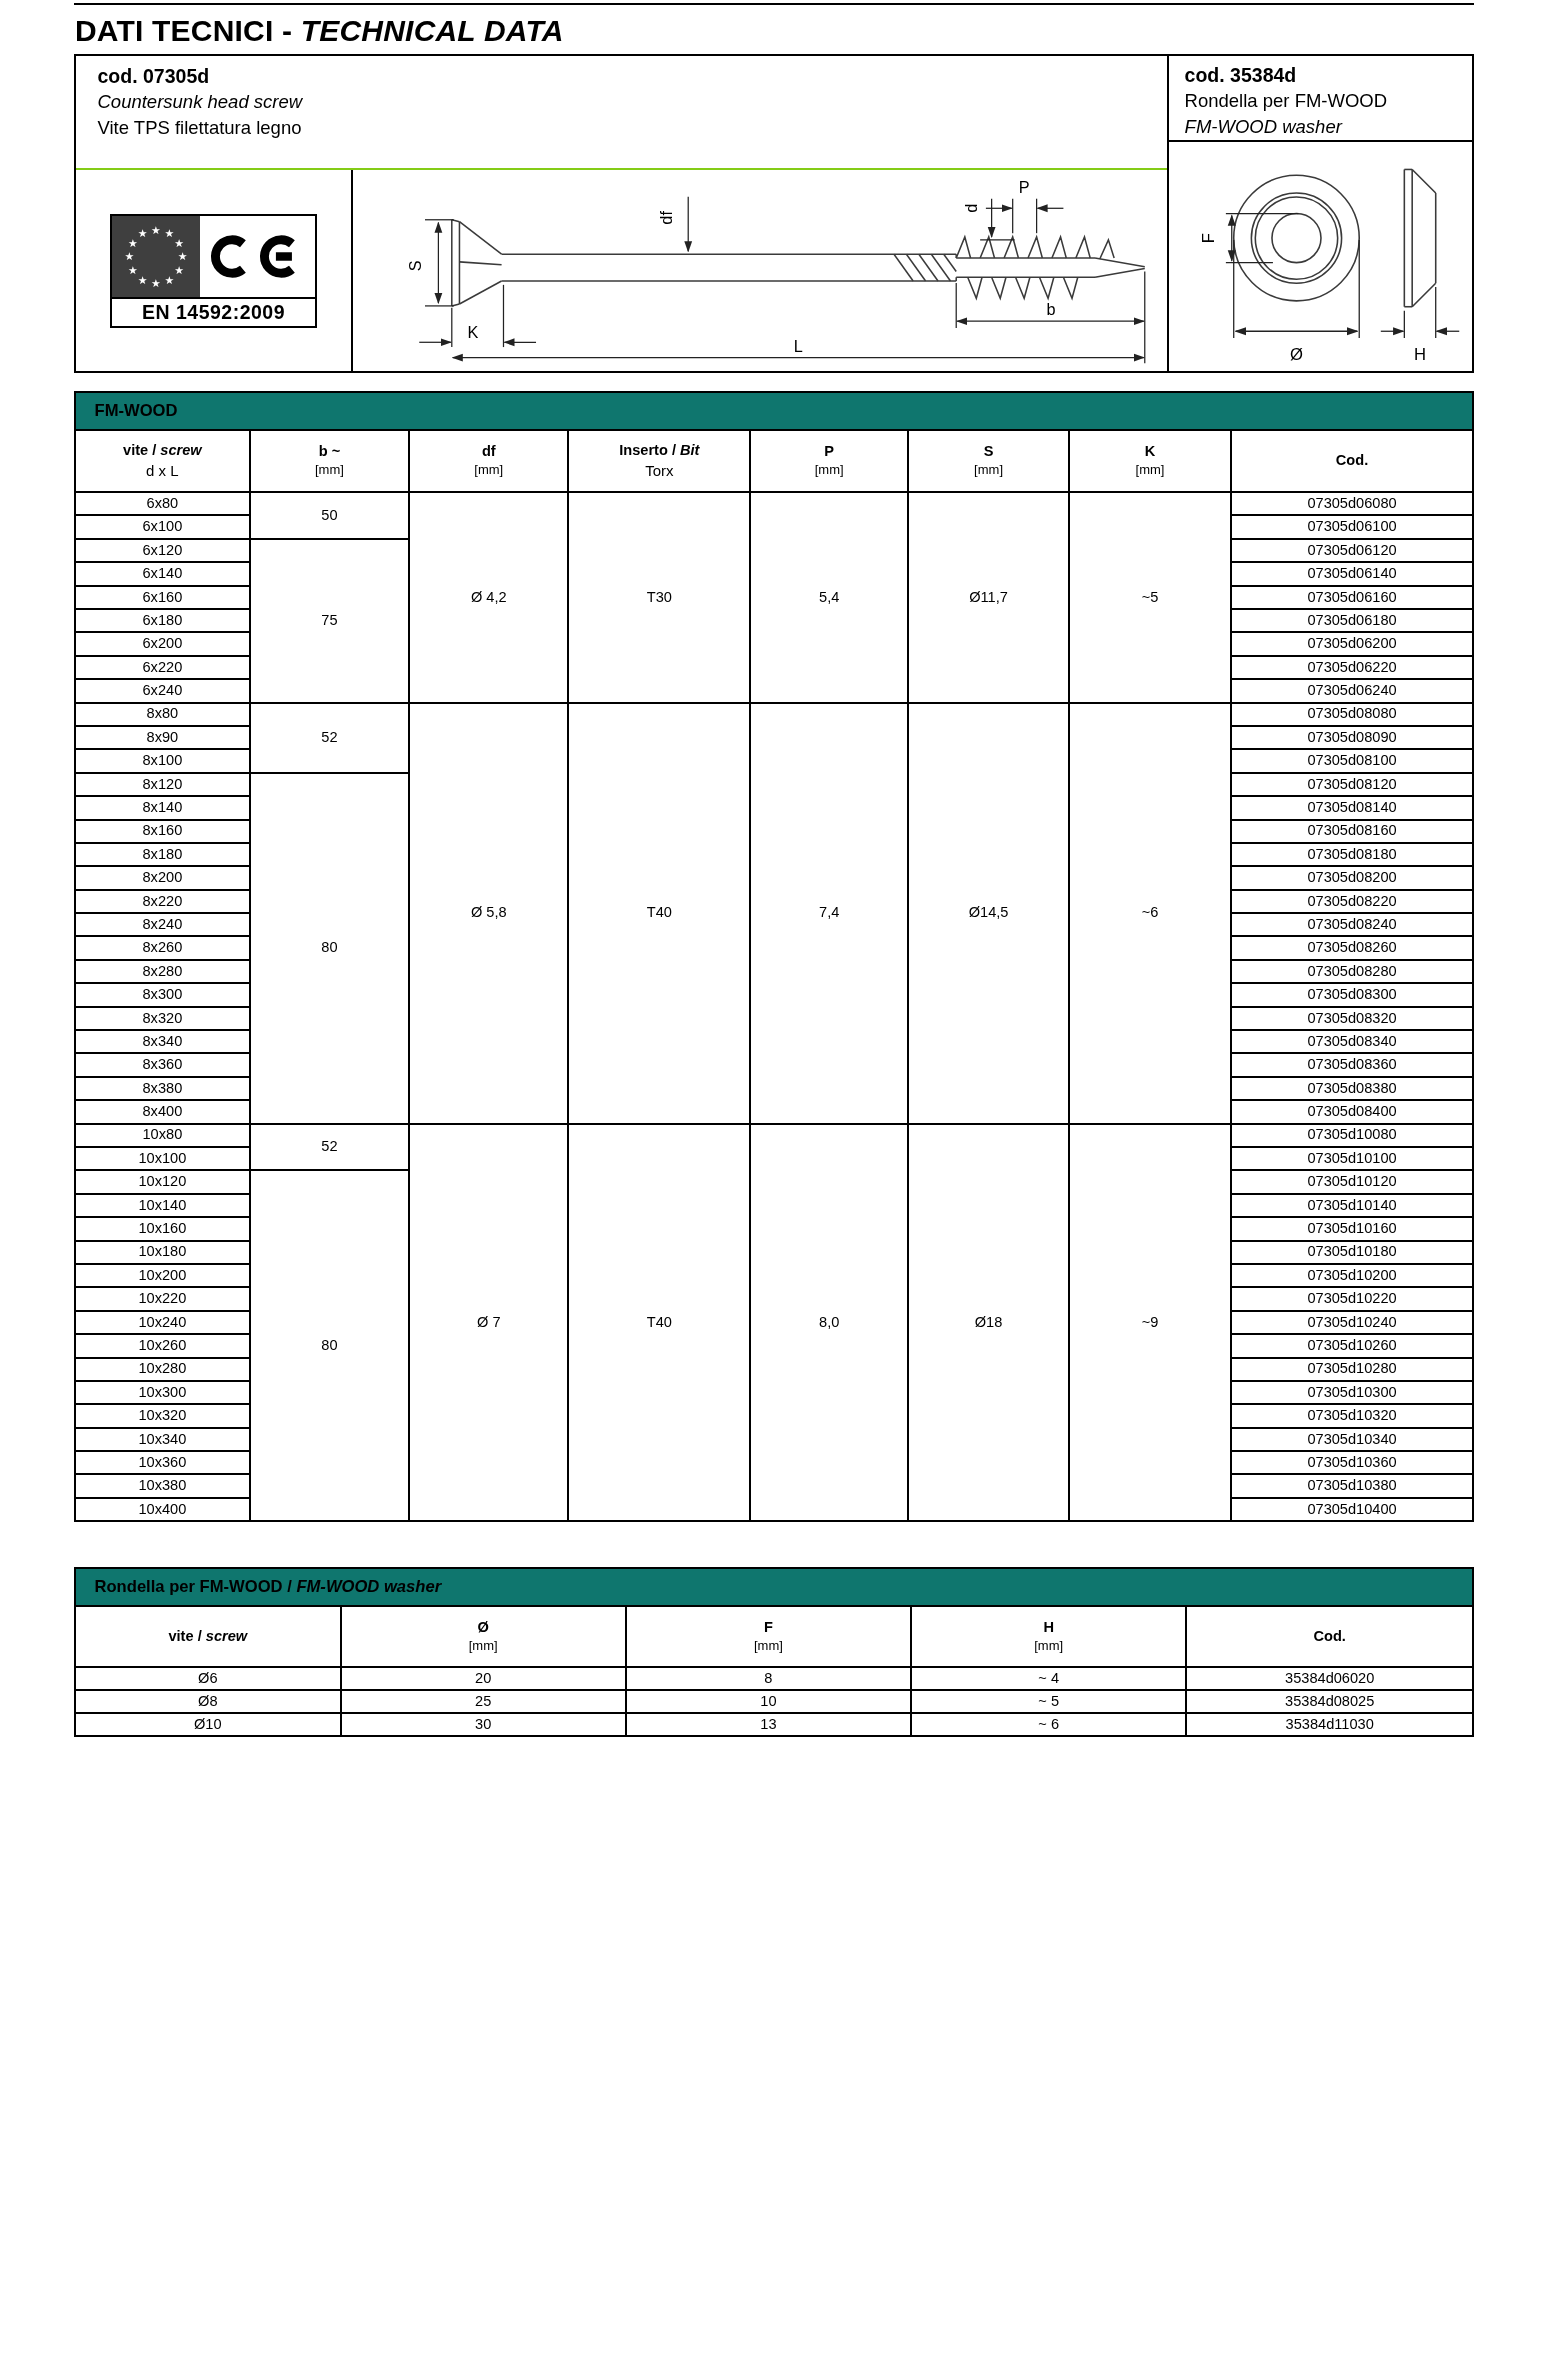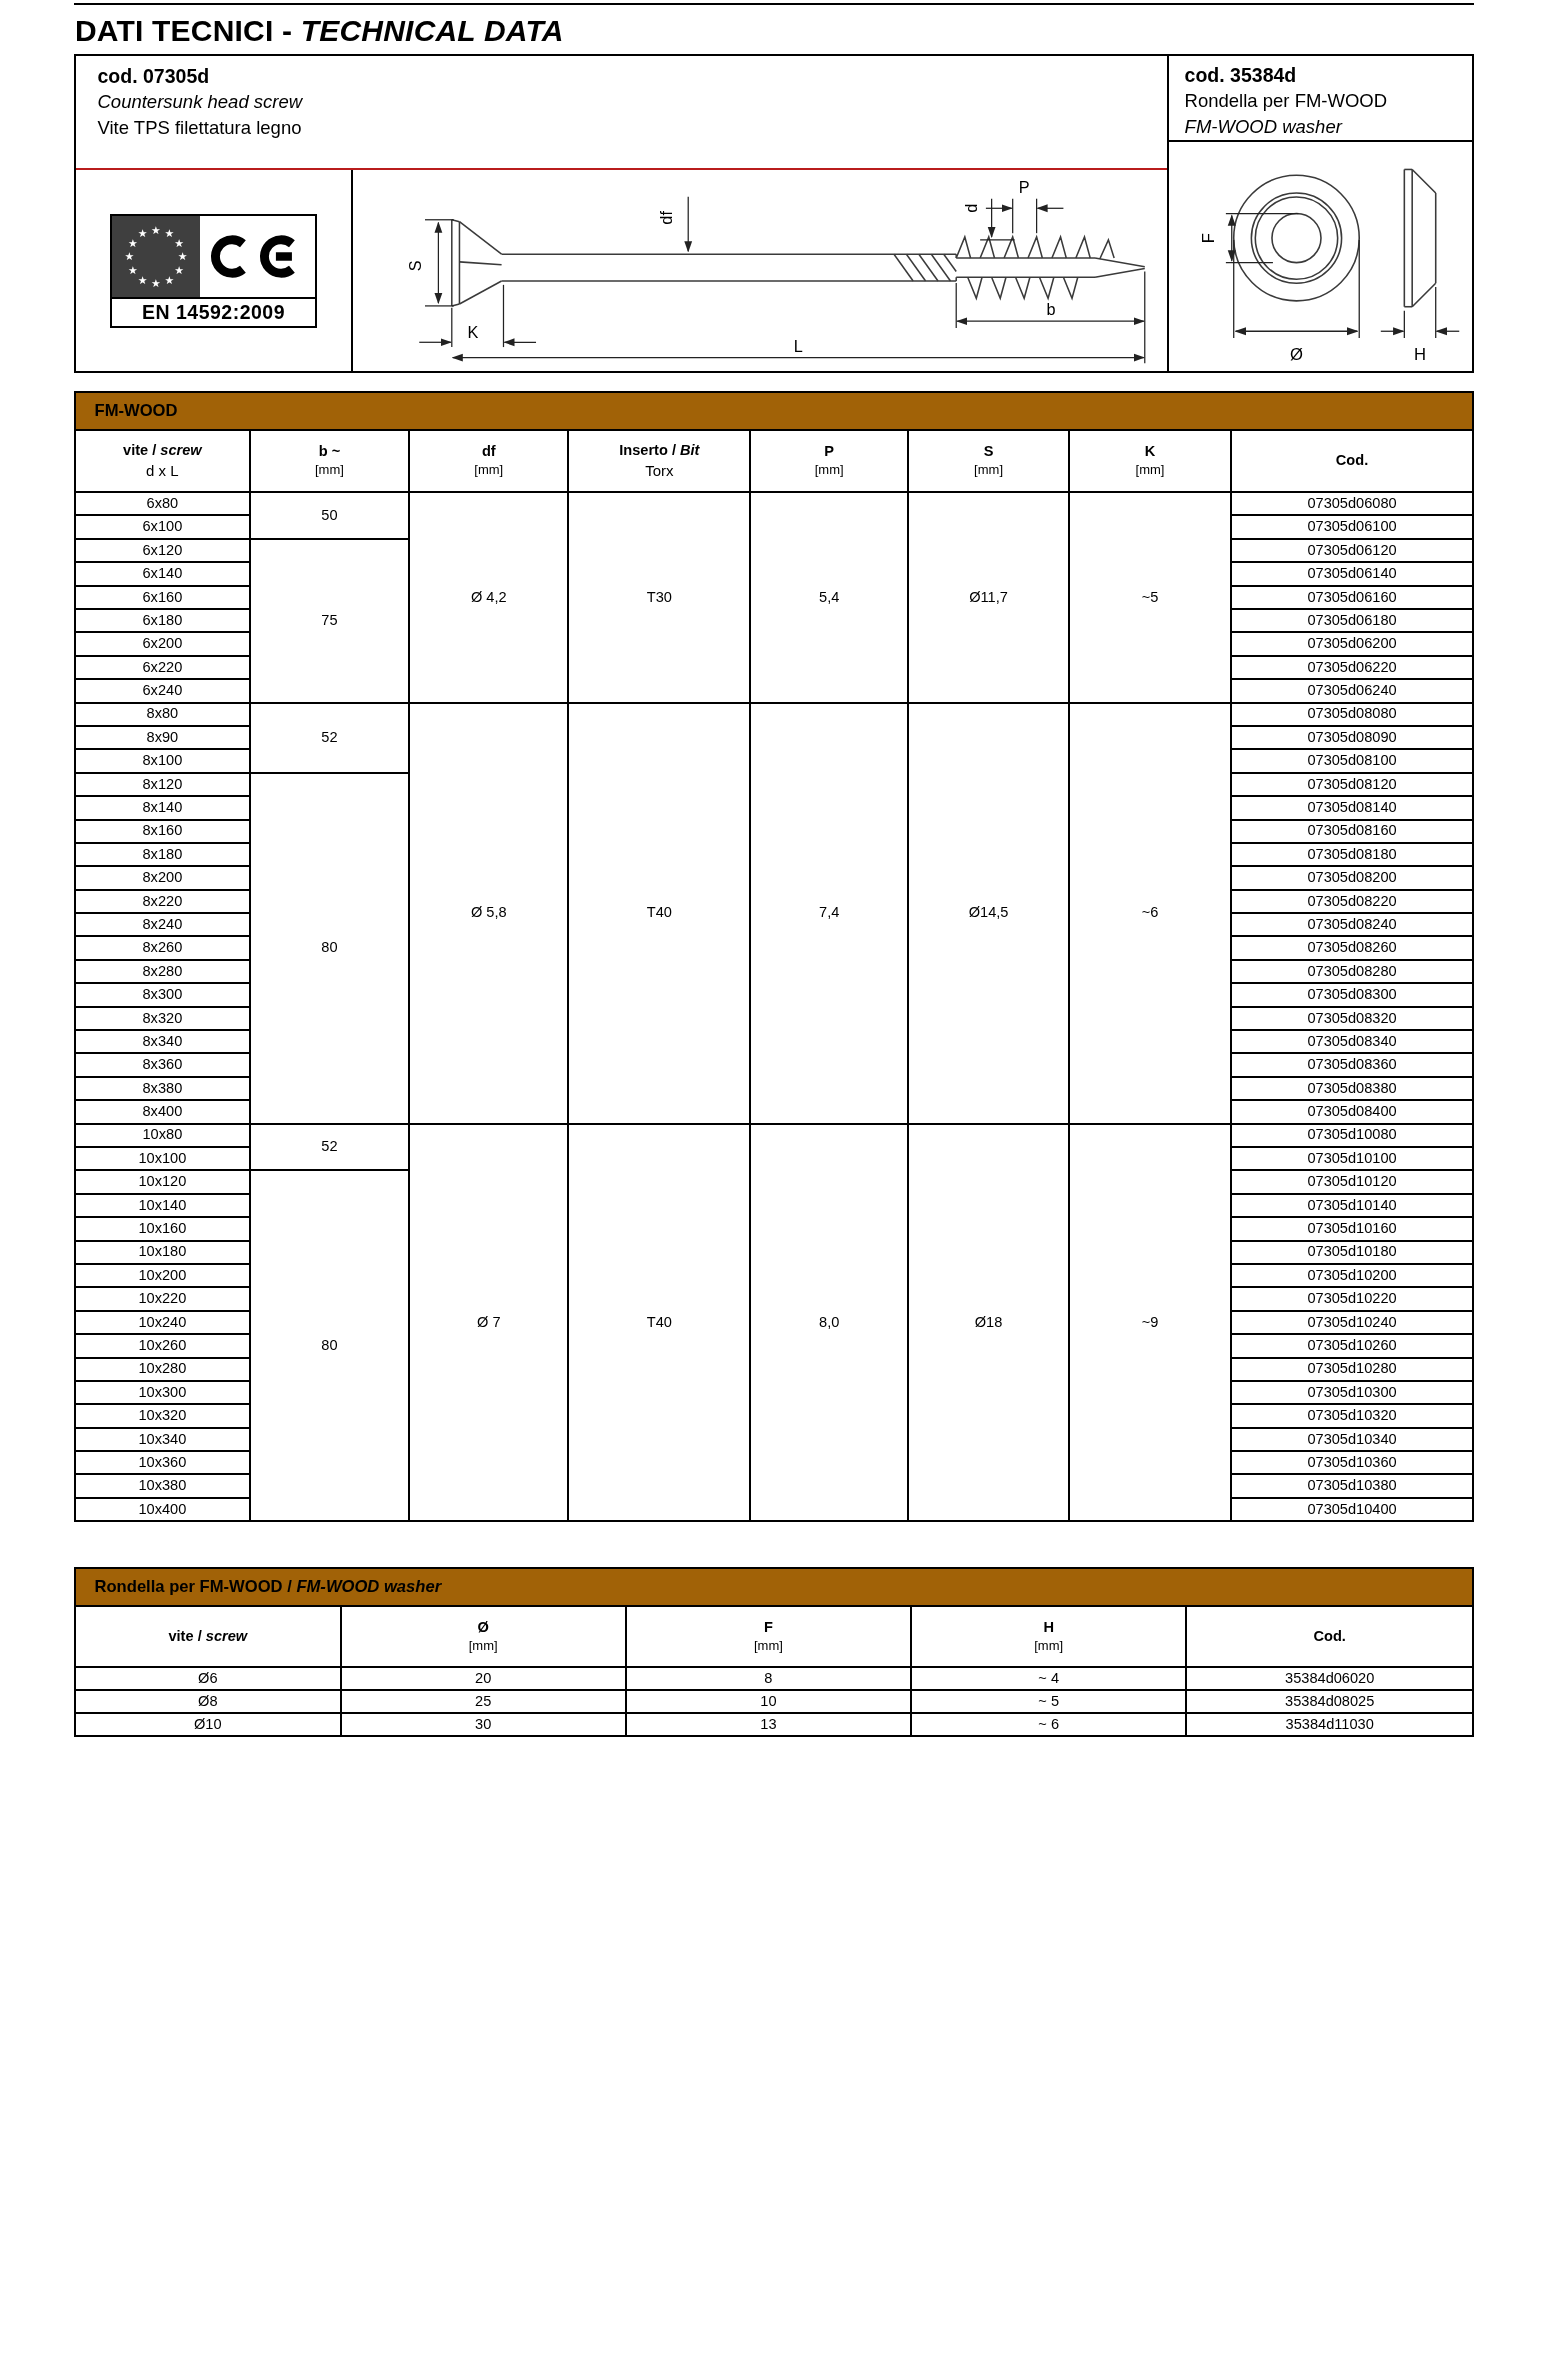--- a/index.html
+++ b/index.html
@@ -10,42 +10,42 @@
     position:relative;
   }
   .content { position:absolute; left:74px; top:0; width:1400px; }
   .top-rule { border-top:2px solid #000; margin-top:2.9px; }
   .page-title { font-size:30px; font-weight:bold; margin:8.8px 0 6.8px 1px; letter-spacing:0.2px; }
   .it { font-style:italic; }
 
   
   .header-box { display:flex; border:2.9px solid #000; height:319px; }
   .hb-left { flex:1; display:flex; flex-direction:column; min-width:0; }
-  .hb-left-top { height:114px; border-bottom:2px solid #b91c1c; padding:6.8px 0 0 21.5px; }
+  .hb-left-top { height:114px; border-bottom:2px solid #84cc16; padding:6.8px 0 0 21.5px; }
   .hb-left-bottom { flex:1; display:flex; min-height:0; }
   .code-line { font-weight:bold; font-size:19.5px; line-height:26px; }
   .name-line { font-size:18.5px; line-height:26px; }
   .ce-cell { width:277px; border-right:2px solid #000; display:flex; align-items:center; justify-content:center; }
   .screw-cell { flex:1; position:relative; }
   .screw-cell svg { display:block; width:100%; height:100%; }
   .hb-right { width:305px; border-left:2px solid #000; display:flex; flex-direction:column; }
   .hb-right-top { height:105px; border-bottom:2px solid #000; padding:5.9px 0 0 15.6px; }
   .washer-cell { flex:1; }
   .washer-cell svg { display:block; width:100%; height:100%; }
 
   
   .ce-box { width:207px; border:2.9px solid #000; background:#fff; }
   .ce-top { display:flex; height:81px; }
   .eu-flag { width:88px; background:#3f3f3f; }
   .eu-flag svg { display:block; width:100%; height:100%; }
   .ce-glyph { flex:1; display:flex; align-items:center; justify-content:center; }
   .ce-strip { border-top:2.9px solid #000; text-align:center; font-weight:bold; font-size:19.5px; padding:2px 0 2.9px 0; letter-spacing:0.5px; }
 
   
-  .bar { background:#a16207; border:2.9px solid #000; border-bottom:none;
+  .bar { background:#0f766e; border:2.9px solid #000; border-bottom:none;
          font-weight:bold; font-size:16.6px; padding:7.8px 0 7.8px 18.5px; }
   table { border-collapse:collapse; width:100%; table-layout:fixed; border:2.9px solid #000; }
   th, td { border:2px solid #000; text-align:center; vertical-align:middle; }
   td { font-size:14.6px; height:23.4px; padding:0; line-height:17.6px; }
   tr.head th { padding:10.7px 0; border-bottom:2.9px solid #000; }
   .h1 { display:block; font-weight:bold; font-size:14.6px; line-height:19.5px; }
   .h2n { display:block; font-weight:normal; font-size:13px; line-height:18.5px; }
   .h2b { display:block; font-weight:normal; font-size:15px; line-height:19.5px; }
   tr.section-start td { border-top:2.9px solid #000; }
   .fmw-table { margin-top:17.6px; }

